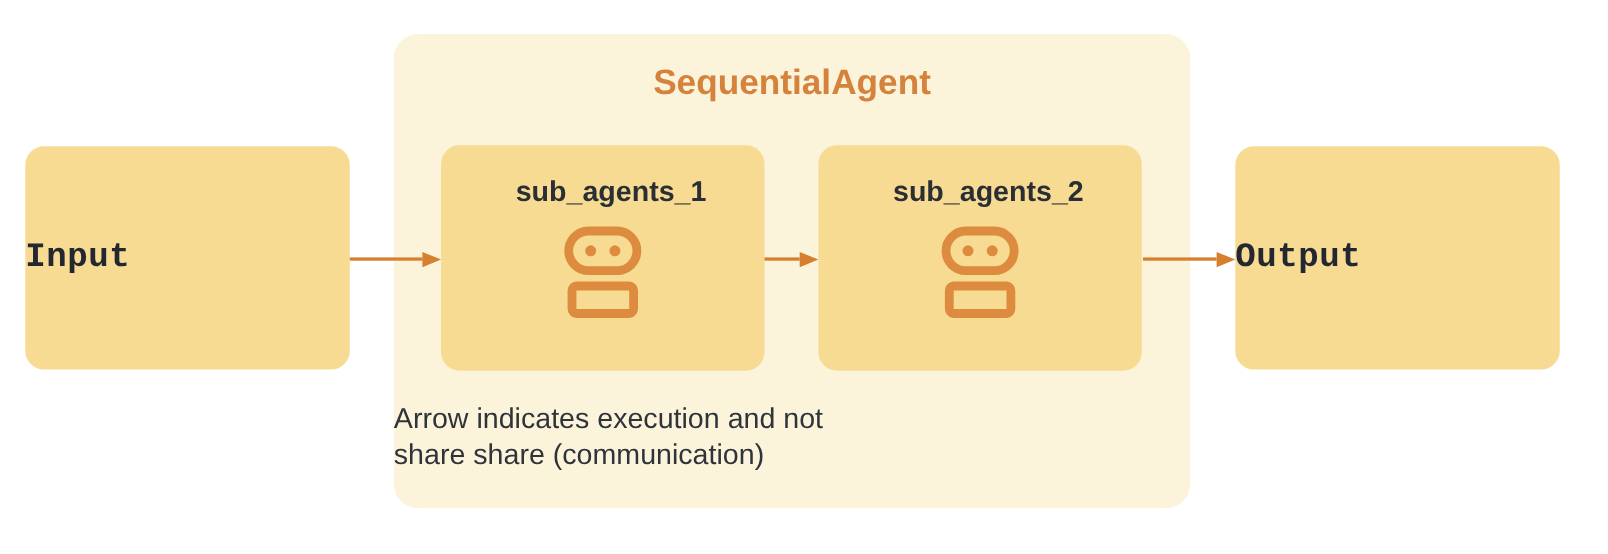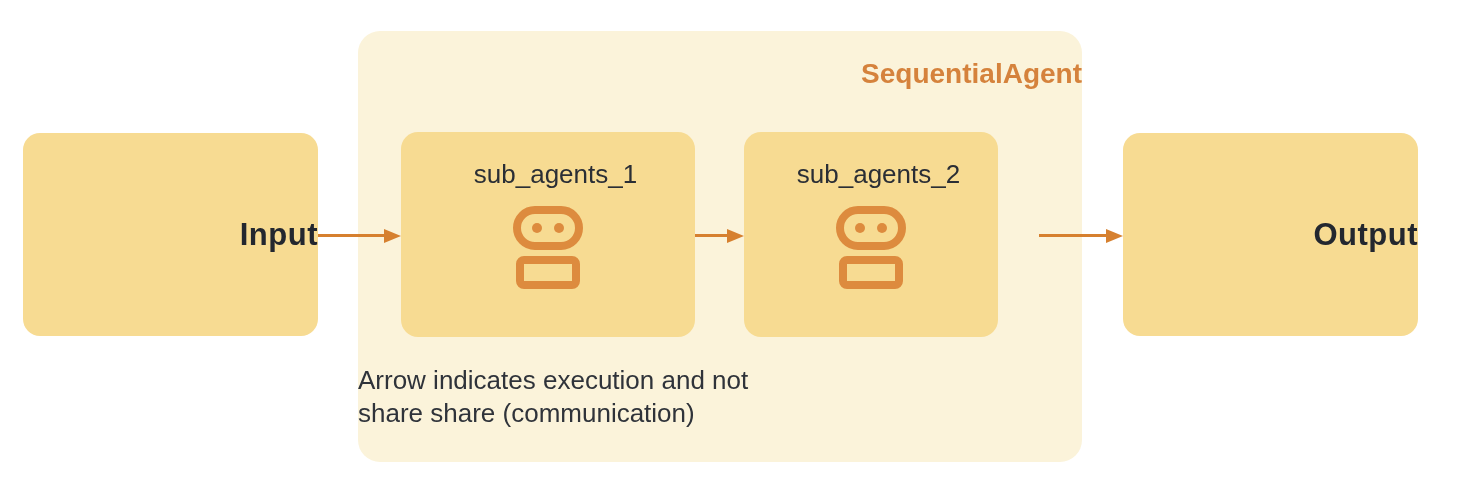--- a/index.html
+++ b/index.html
@@ -23,22 +23,22 @@
     width: 724px;
     height: 431px;
     background: #FBF3DA;
     border-radius: 22px;
   }
   .group-title {
     position: absolute;
     left: 0;
     right: 0;
     top: 27px;
-    text-align: right;
-    font-size: 28px;
+    text-align: center;
+    font-size: 32px;
     font-weight: 600;
     color: #D5823C;
     line-height: 32px;
   }
   .group-caption {
     position: absolute;
     left: 0;
     right: 0;
     top: 333px;
     font-size: 26px;
@@ -49,41 +49,42 @@
   
   .node {
     position: absolute;
     background: #F7DB92;
     border-radius: 17px;
     box-sizing: border-box;
   }
   .node-endpoint {
     display: flex;
     align-items: center;
-    justify-content: flex-end;
+    justify-content: flex-start;
+    font-family: Liberation Mono, monospace;
   }
   .node-endpoint .endpoint-label {
     font-size: 31px;
     font-weight: 700;
     color: #23272F;
     letter-spacing: 0.5px;
   }
   .node-input  { left: 23px;   top: 133px; width: 295px; height: 203px; }
-  .node-output { left: 1123px; top: 133px; width: 295px; height: 203px; padding-left: 47px; }
+  .node-output { left: 1123px; top: 133px; width: 295px; height: 203px; }
   .node-sub {
     display: flex;
     flex-direction: column;
     align-items: center;
     padding-top: 24px;
   }
   .node-sub1 { left: 401px; top: 132px; width: 294px; height: 205px; }
-  .node-sub2 { left: 744px; top: 132px; width: 254px; height: 205px; }
+  .node-sub2 { left: 744px; top: 132px; width: 294px; height: 205px; }
   .sub-label {
     font-size: 26px;
-    font-weight: 400;
+    font-weight: 700;
     color: #2A2E35;
     line-height: 36px;
     margin-left: 15px;
   }
   .robot-svg {
     margin-top: 13px;
     display: block;
   }
   
   .arrow {

